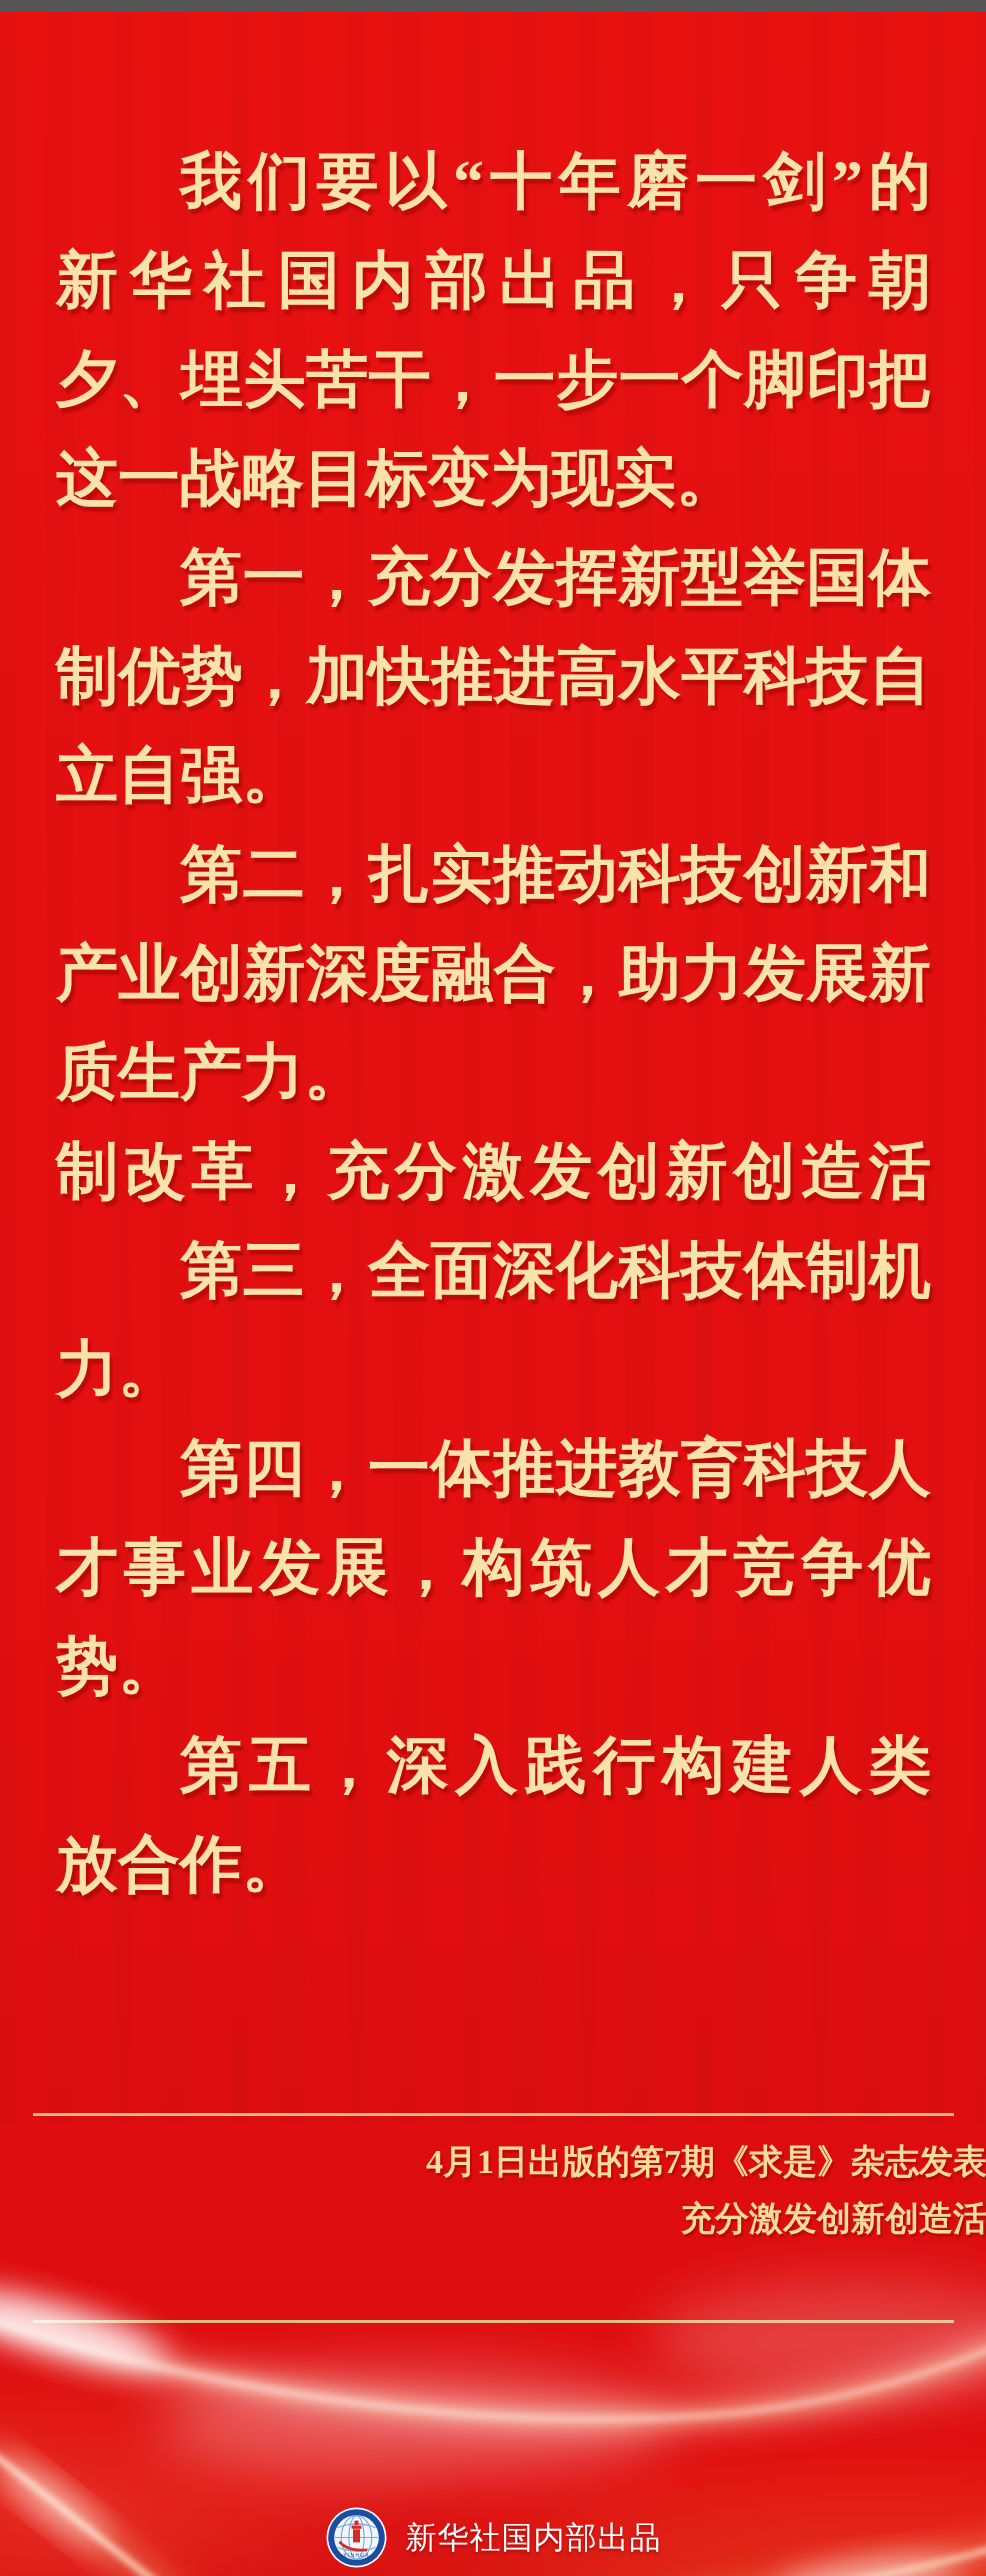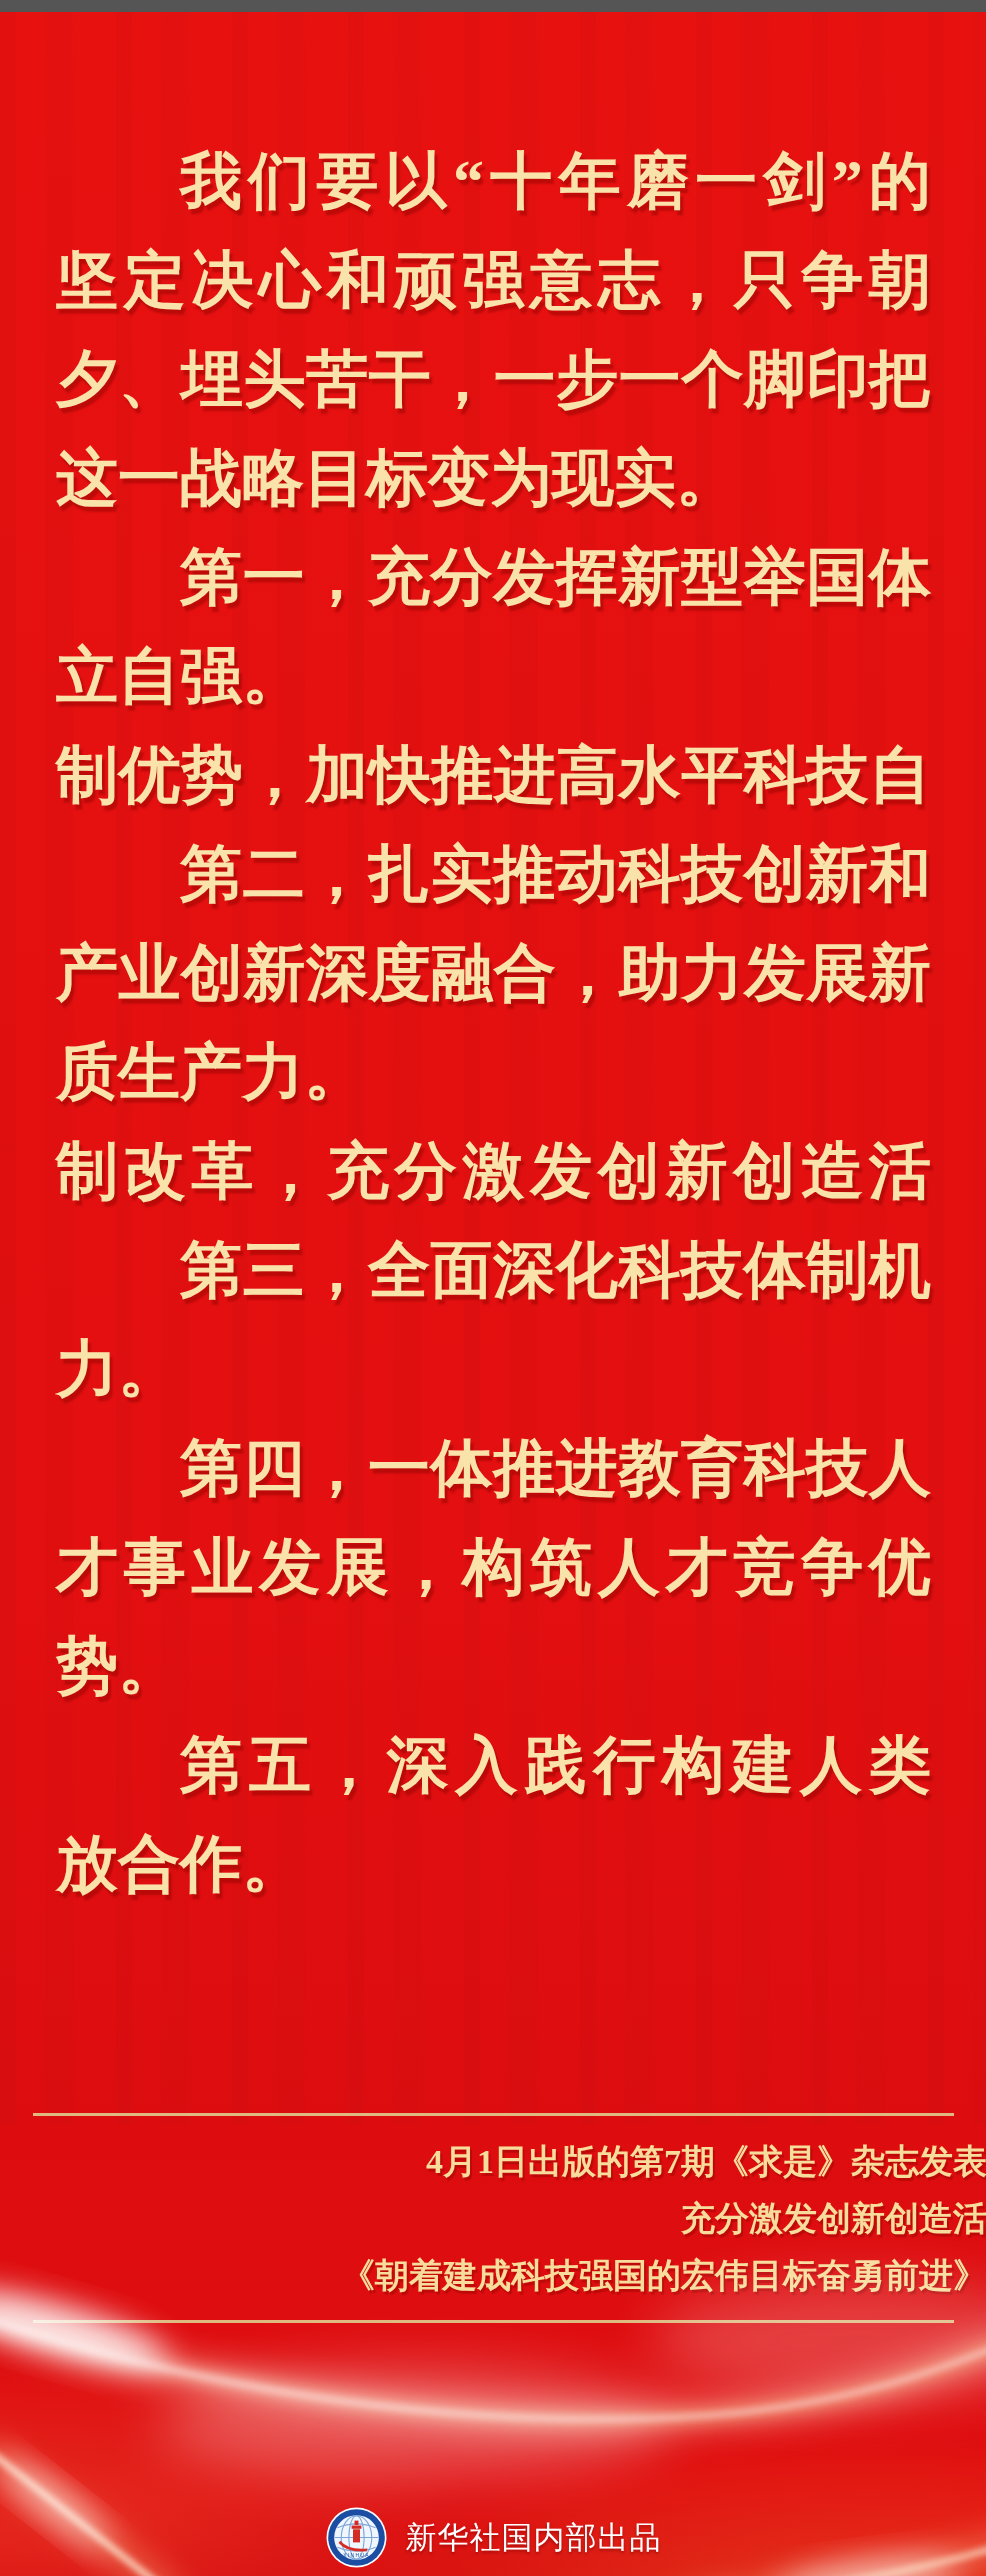--- a/index.html
+++ b/index.html
@@ -62,45 +62,44 @@
   .logo{width:61px;height:61px;display:block;}
 </style>
 </head>
 <body>
 
 <div class="poster">
   <div class="texture"></div>
 
   <div class="body-text">
     <div class="ln first">我们要以“十年磨一剑”的</div>
-    <div class="ln">坚定决心和顽强意志，只争朝</div>
+    <div class="ln">新华社国内部出品，只争朝</div>
     <div class="ln">夕、埋头苦干，一步一个脚印把</div>
     <div class="ln end">这一战略目标变为现实。</div>
     <div class="ln first">第一，充分发挥新型举国体</div>
+    <div class="ln">制优势，加快推进高水平科技自</div>
     <div class="ln end">立自强。</div>
-    <div class="ln">制优势，加快推进高水平科技自</div>
     <div class="ln first">第二，扎实推动科技创新和</div>
     <div class="ln">产业创新深度融合，助力发展新</div>
     <div class="ln end">质生产力。</div>
     <div class="ln">制改革，充分激发创新创造活</div>
     <div class="ln first">第三，全面深化科技体制机</div>
     <div class="ln end">力。</div>
     <div class="ln first">第四，一体推进教育科技人</div>
     <div class="ln">才事业发展，构筑人才竞争优</div>
     <div class="ln end">势。</div>
     <div class="ln first">第五，深入践行构建人类</div>
     <div class="ln end">放合作。</div>
   </div>
 
   <div class="divider top"></div>
 
   <div class="footer">
     <div>4月1日出版的第7期《求是》杂志发表</div>
     <div>充分激发创新创造活</div>
-    <div>《朝着建成科技强国的宏伟目标奋勇前进》</div>
   </div>
 
   <div class="divider bottom"></div>
 
   <svg class="flares" viewBox="0 0 1000 400" xmlns="http://www.w3.org/2000/svg">
     <defs>
       <filter id="b4" x="-40%" y="-40%" width="180%" height="180%">
           <feGaussianBlur stdDeviation="4"></feGaussianBlur>
         </filter>
       <filter id="b8" x="-40%" y="-40%" width="180%" height="180%">

